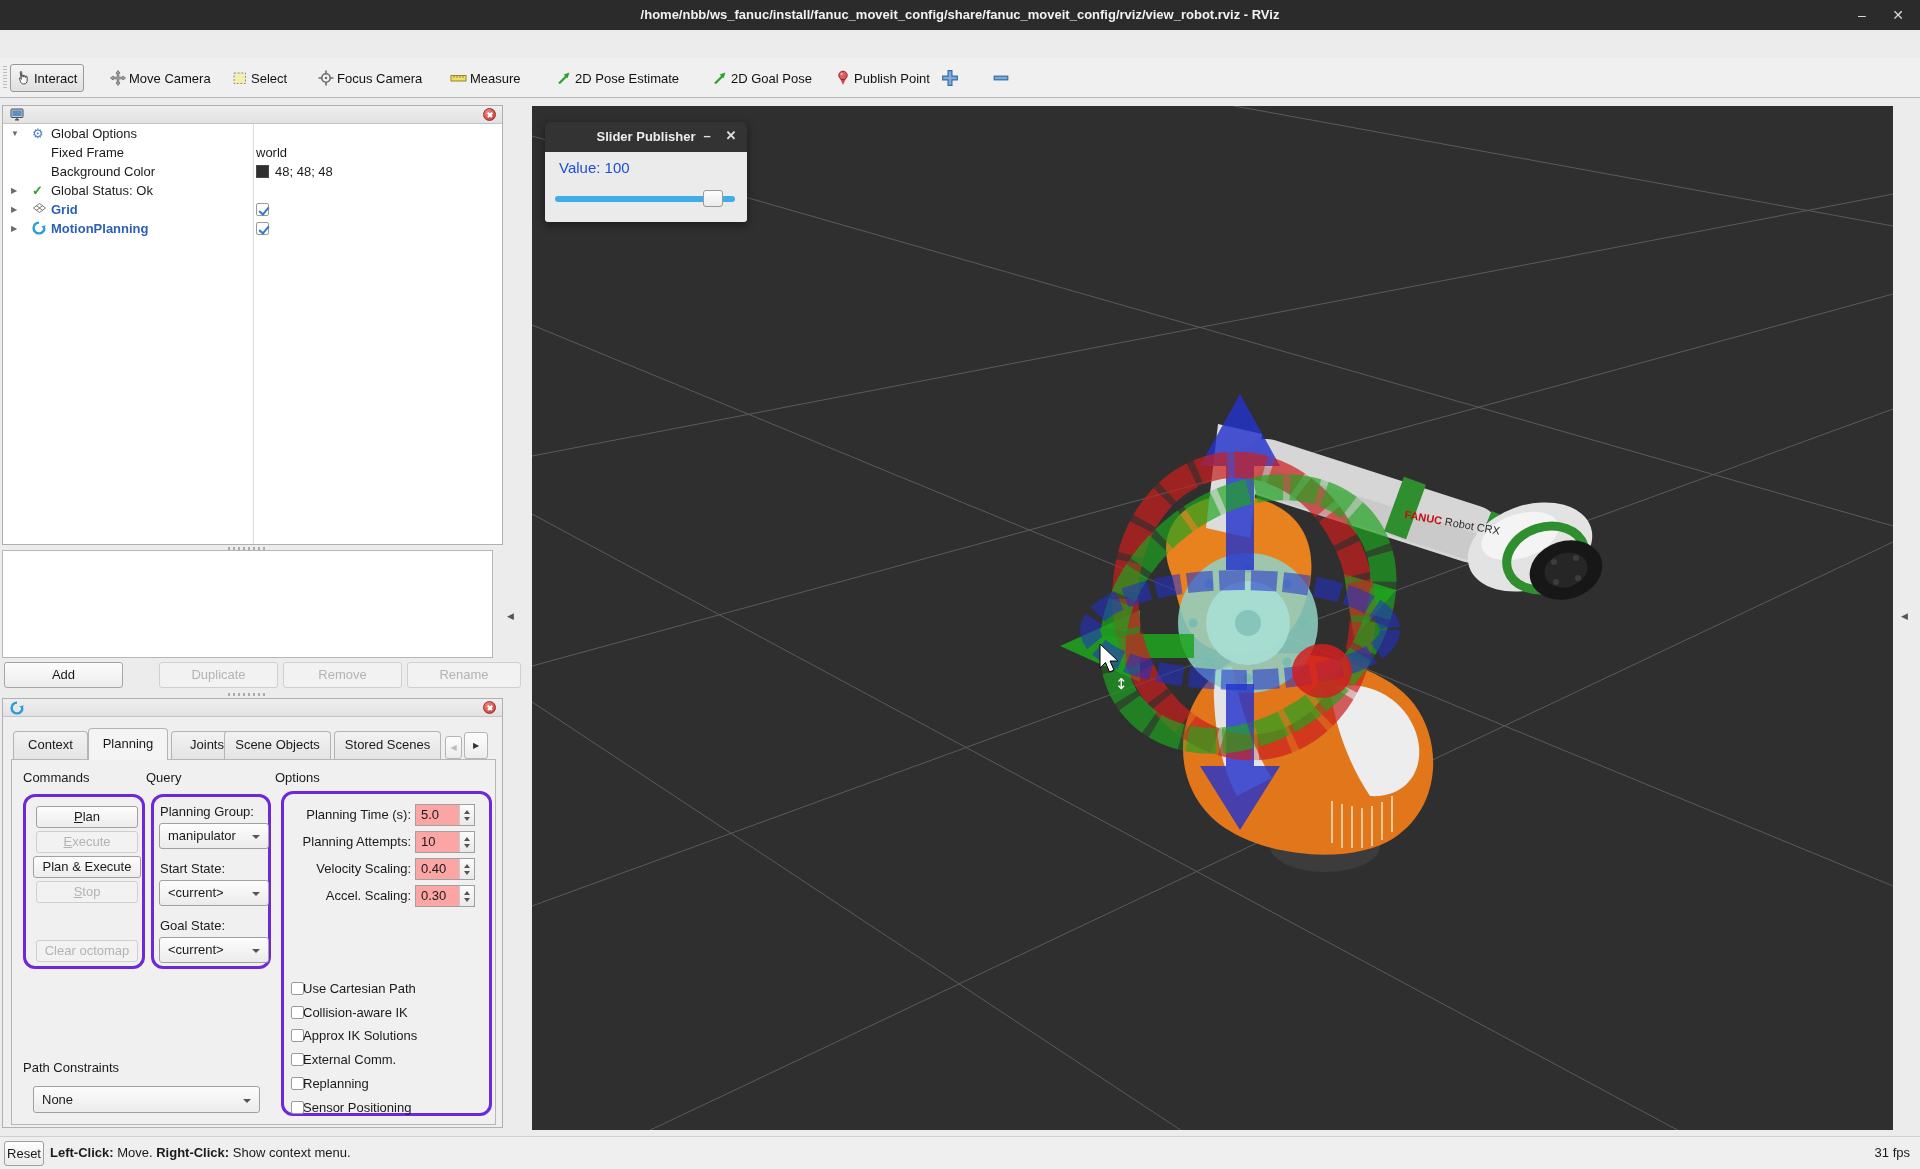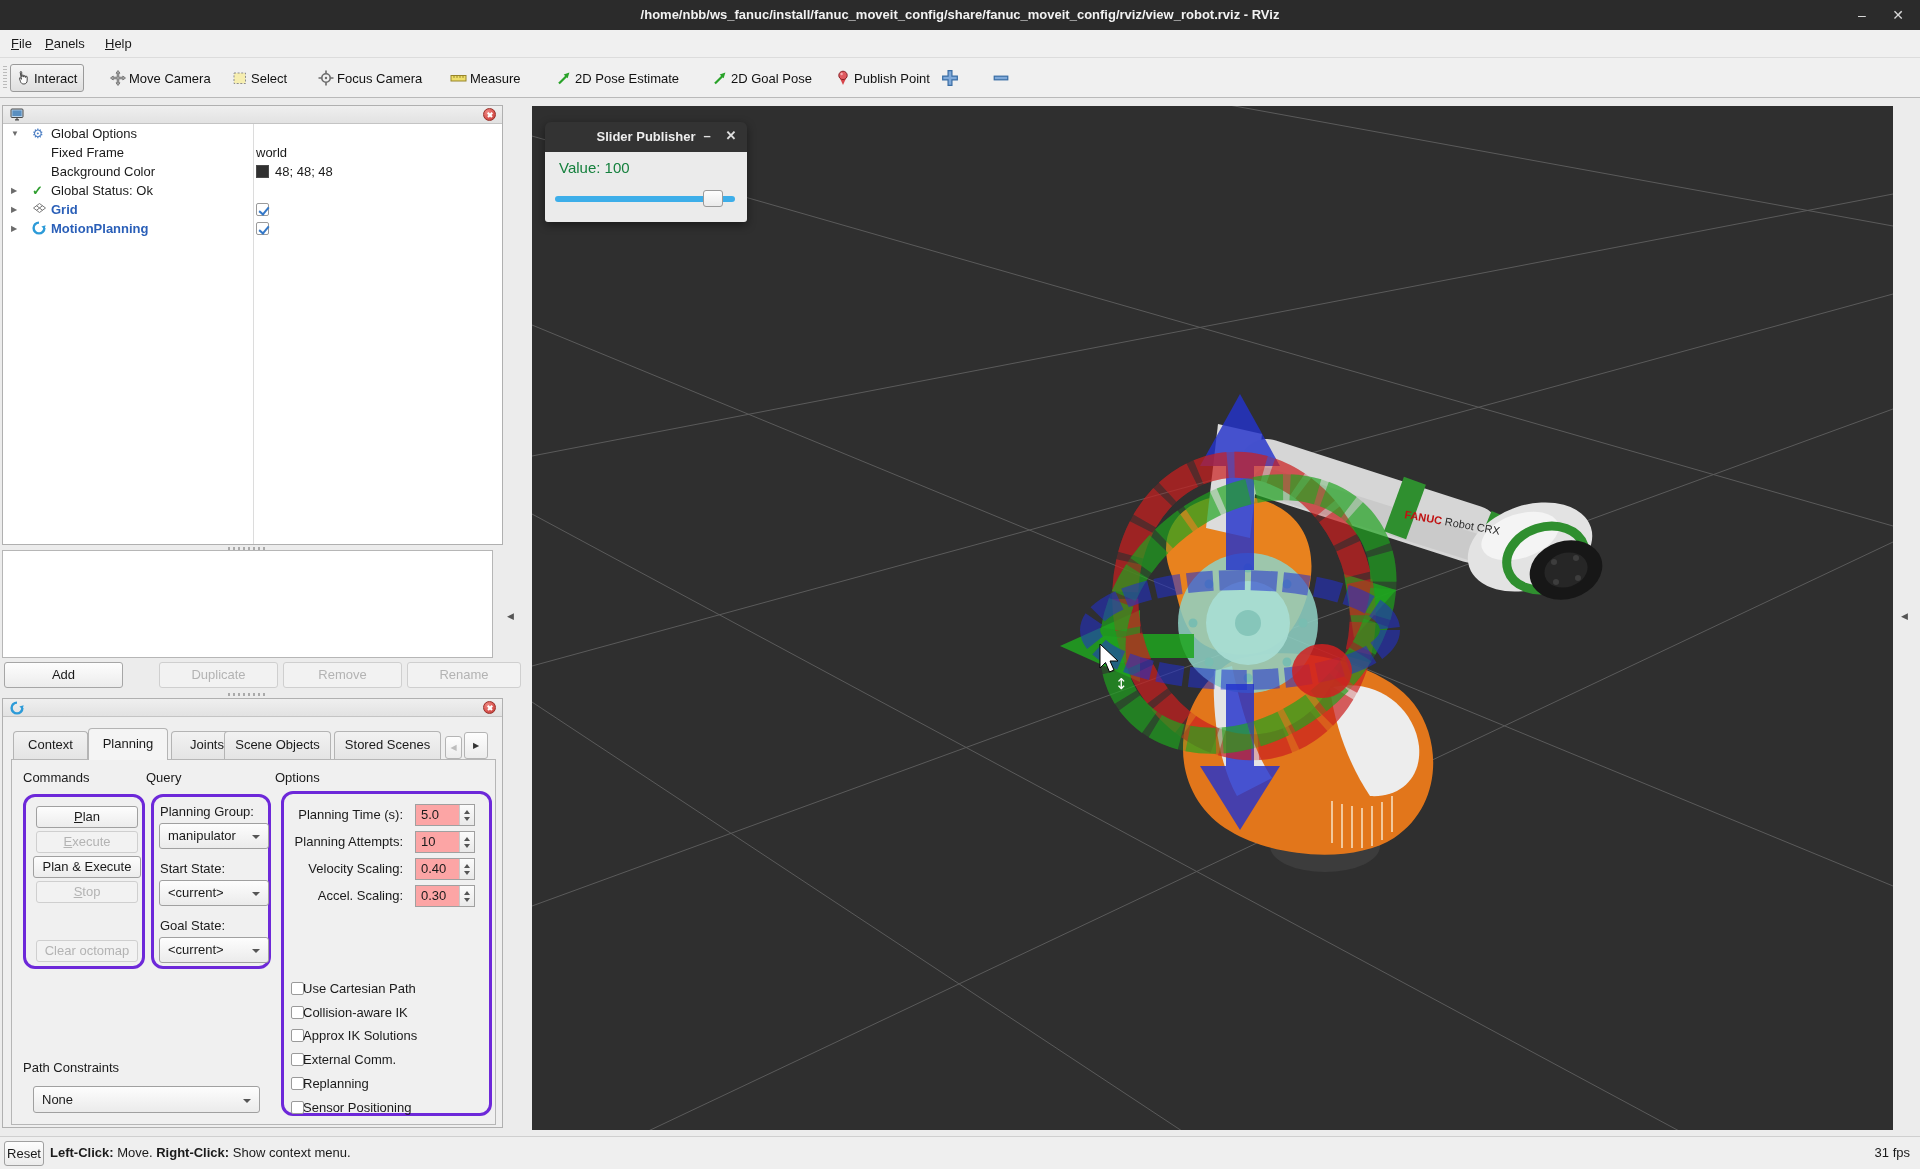--- a/index.html
+++ b/index.html
@@ -76,21 +76,21 @@
   .cmdbtn { position:absolute; left:10px; width:102px; height:22px; border:1px solid #a0a0a0; border-radius:3px;
     background:linear-gradient(#fdfdfd,#ececec); text-align:center; line-height:20px; z-index:2; }
   .cmdbtn.disabled { color:#b3b3b3; border-color:#cfcfcf; background:#f2f2f2; }
   .cmdbtn>span { display:block; }
   .cmdbtn.mnem>span::first-letter { text-decoration:underline; }
   .dd { position:absolute; height:26px; border:1px solid #a0a0a0; border-radius:3px; background:linear-gradient(#fdfdfd,#ebebeb);
     line-height:24px; padding-left:8px; z-index:2; }
   .dd-arrow { position:absolute; right:8px; top:11px; width:0; height:0;
     border-left:4px solid transparent; border-right:4px solid transparent; border-top:4px solid #555; }
   .qlabel { position:absolute; z-index:2; }
-  .orow { position:absolute; left:8px; width:183px; height:22px; display:flex; justify-content:flex-end; align-items:center; gap:12px; z-index:2; }
+  .orow { position:absolute; left:8px; width:183px; height:22px; display:flex; justify-content:flex-end; align-items:center; gap:4px; z-index:2; }
   .orow .olabel { line-height:22px; }
   .spin { display:flex; width:60px; height:22px; border:1px solid #a0a0a0; background:#fca5a5; }
   .spin .sval { flex:1; padding-left:5px; line-height:20px; }
   .spin .sarrows { width:15px; border-left:1px solid #c9c9c9; background:linear-gradient(#fbfbfb,#e9e9e9);
     display:flex; flex-direction:column; align-items:center; justify-content:center; gap:3px; }
   .tri-up { width:0; height:0; border-left:3.5px solid transparent; border-right:3.5px solid transparent; border-bottom:4px solid #555; }
   .tri-down { width:0; height:0; border-left:3.5px solid transparent; border-right:3.5px solid transparent; border-top:4px solid #555; }
   .chkrow { position:absolute; left:7px; height:18px; z-index:2; }
   .chkbox { position:absolute; left:0; top:2px; width:13px; height:13px; background:#fff; border:1px solid #9a9a9a; border-radius:2px; }
   .chklabel { position:absolute; left:12px; top:0; line-height:18px; white-space:nowrap; }
@@ -98,21 +98,21 @@
   .viewport { position:absolute; left:532px; top:8px; width:1361px; height:1024px; background:#2f2f2f; overflow:hidden; }
   .scene { position:absolute; left:0; top:0; }
   
   .sdialog { position:absolute; left:13px; top:16px; width:202px; height:100px; border-radius:6px 6px 3px 3px;
     box-shadow:0 3px 10px rgba(0,0,0,.45); }
   .sd-title { position:absolute; left:0; top:0; right:0; height:30px; background:#333333; border-radius:6px 6px 0 0;
     color:#ededed; font-weight:bold; text-align:center; line-height:30px; }
   .sd-btn { position:absolute; top:0; width:24px; height:30px; line-height:28px; text-align:center; color:#e0e0e0; font-weight:bold; }
   .sd-min { right:28px; } .sd-close { right:4px; }
   .sd-body { position:absolute; left:0; top:30px; right:0; bottom:0; background:#ebebeb; border-radius:0 0 3px 3px; }
-  .sd-value { position:absolute; left:14px; top:7px; font-size:15px; color:#15803d; }
+  .sd-value { position:absolute; left:14px; top:7px; font-size:15px; color:#1d4ed8; }
   .sd-groove { position:absolute; left:10px; top:44px; width:180px; height:6px; border-radius:3px; background:#3daee9; }
   .sd-handle { position:absolute; left:158px; top:38px; width:20px; height:17px; background:linear-gradient(#fefefe,#eaeaea);
     border:1px solid #9a9a9a; border-radius:3px; }
   
   .statusbar { position:absolute; left:0; top:1136px; width:1920px; height:33px; background:#efefef; border-top:1px solid #cfcfcf; }
   .reset-btn { position:absolute; left:4px; top:4px; width:40px; height:25px; border:1px solid #a0a0a0; border-radius:3px;
     background:linear-gradient(#fdfdfd,#ececec); text-align:center; line-height:23px; }
   .hint { position:absolute; left:50px; top:0; line-height:32px; }
   .hint b { font-weight:bold; }
   .fps { position:absolute; right:10px; top:0; line-height:32px; }
@@ -121,31 +121,20 @@
 <body>
 
 <div id="app">
 
   <div class="titlebar">
     <div class="tb-title">/home/nbb/ws_fanuc/install/fanuc_moveit_config/share/fanuc_moveit_config/rviz/view_robot.rviz - RViz</div>
     <div class="tb-btn tb-min">–</div>
     <div class="tb-btn tb-close">✕</div>
   </div>
 
-  <div class="menubar">
-    <div class="menu-item" style="left:2px">
-        <span>File</span>
-      </div>
-    <div class="menu-item" style="left:36px">
-        <span>Panels</span>
-      </div>
-    <div class="menu-item" style="left:96px">
-        <span>Help</span>
-      </div>
-  </div>
 
   <div class="toolbar">
     <div class="tb-handle"></div>
 
     <div class="tool tool-active" style="left:10px">
       <span>
           <svg width="16" height="16" viewBox="0 0 16 16">
             <path d="M5.2 2.2c0-.9 1.5-.9 1.5 0v4.4l.5.1V5.6c0-.9 1.4-.9 1.4 0v1.3l.5.1V6.2c0-.8 1.3-.8 1.3 0v1.1l.5.1v-.6c0-.8 1.3-.7 1.3.1v3.2c0 2.6-1.3 3.9-3.3 3.9-1.9 0-3-.9-3.5-2.6L4.5 8.6c-.3-1 .9-1.4 1.3-.5l.6 1.2z" fill="#fcfcfc" stroke="#333" stroke-width=".9"></path>
           </svg>
         </span>

